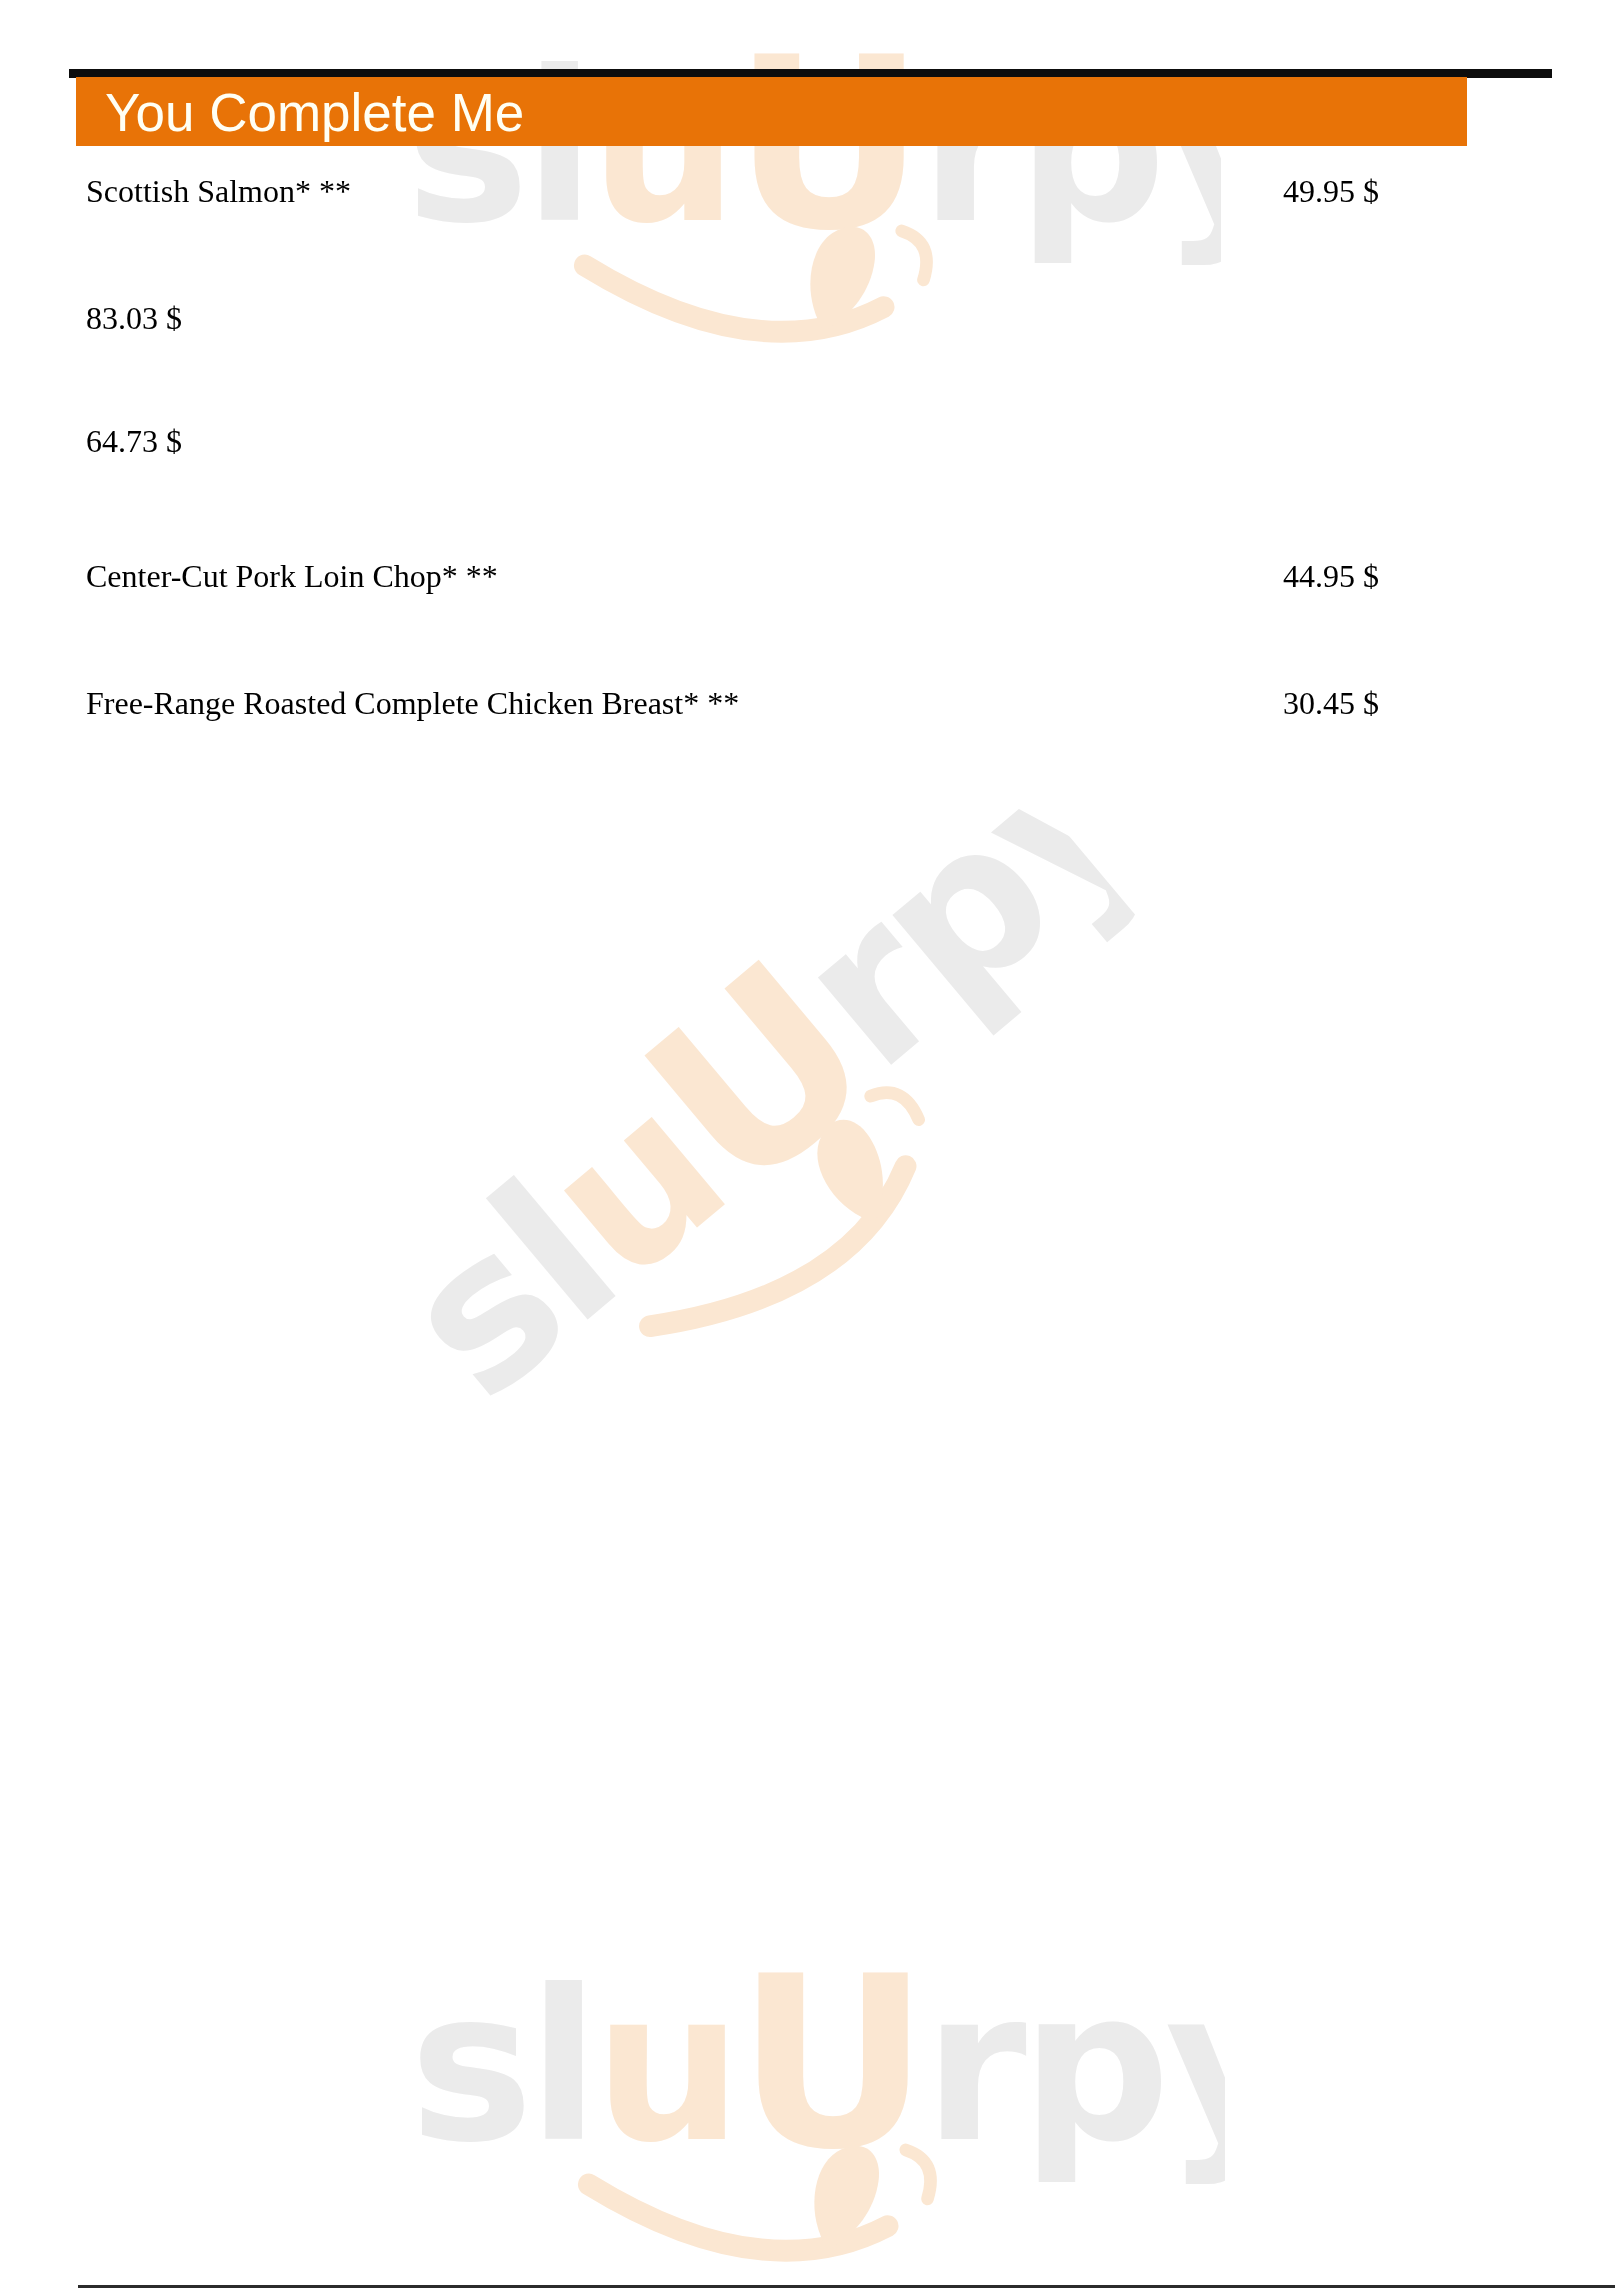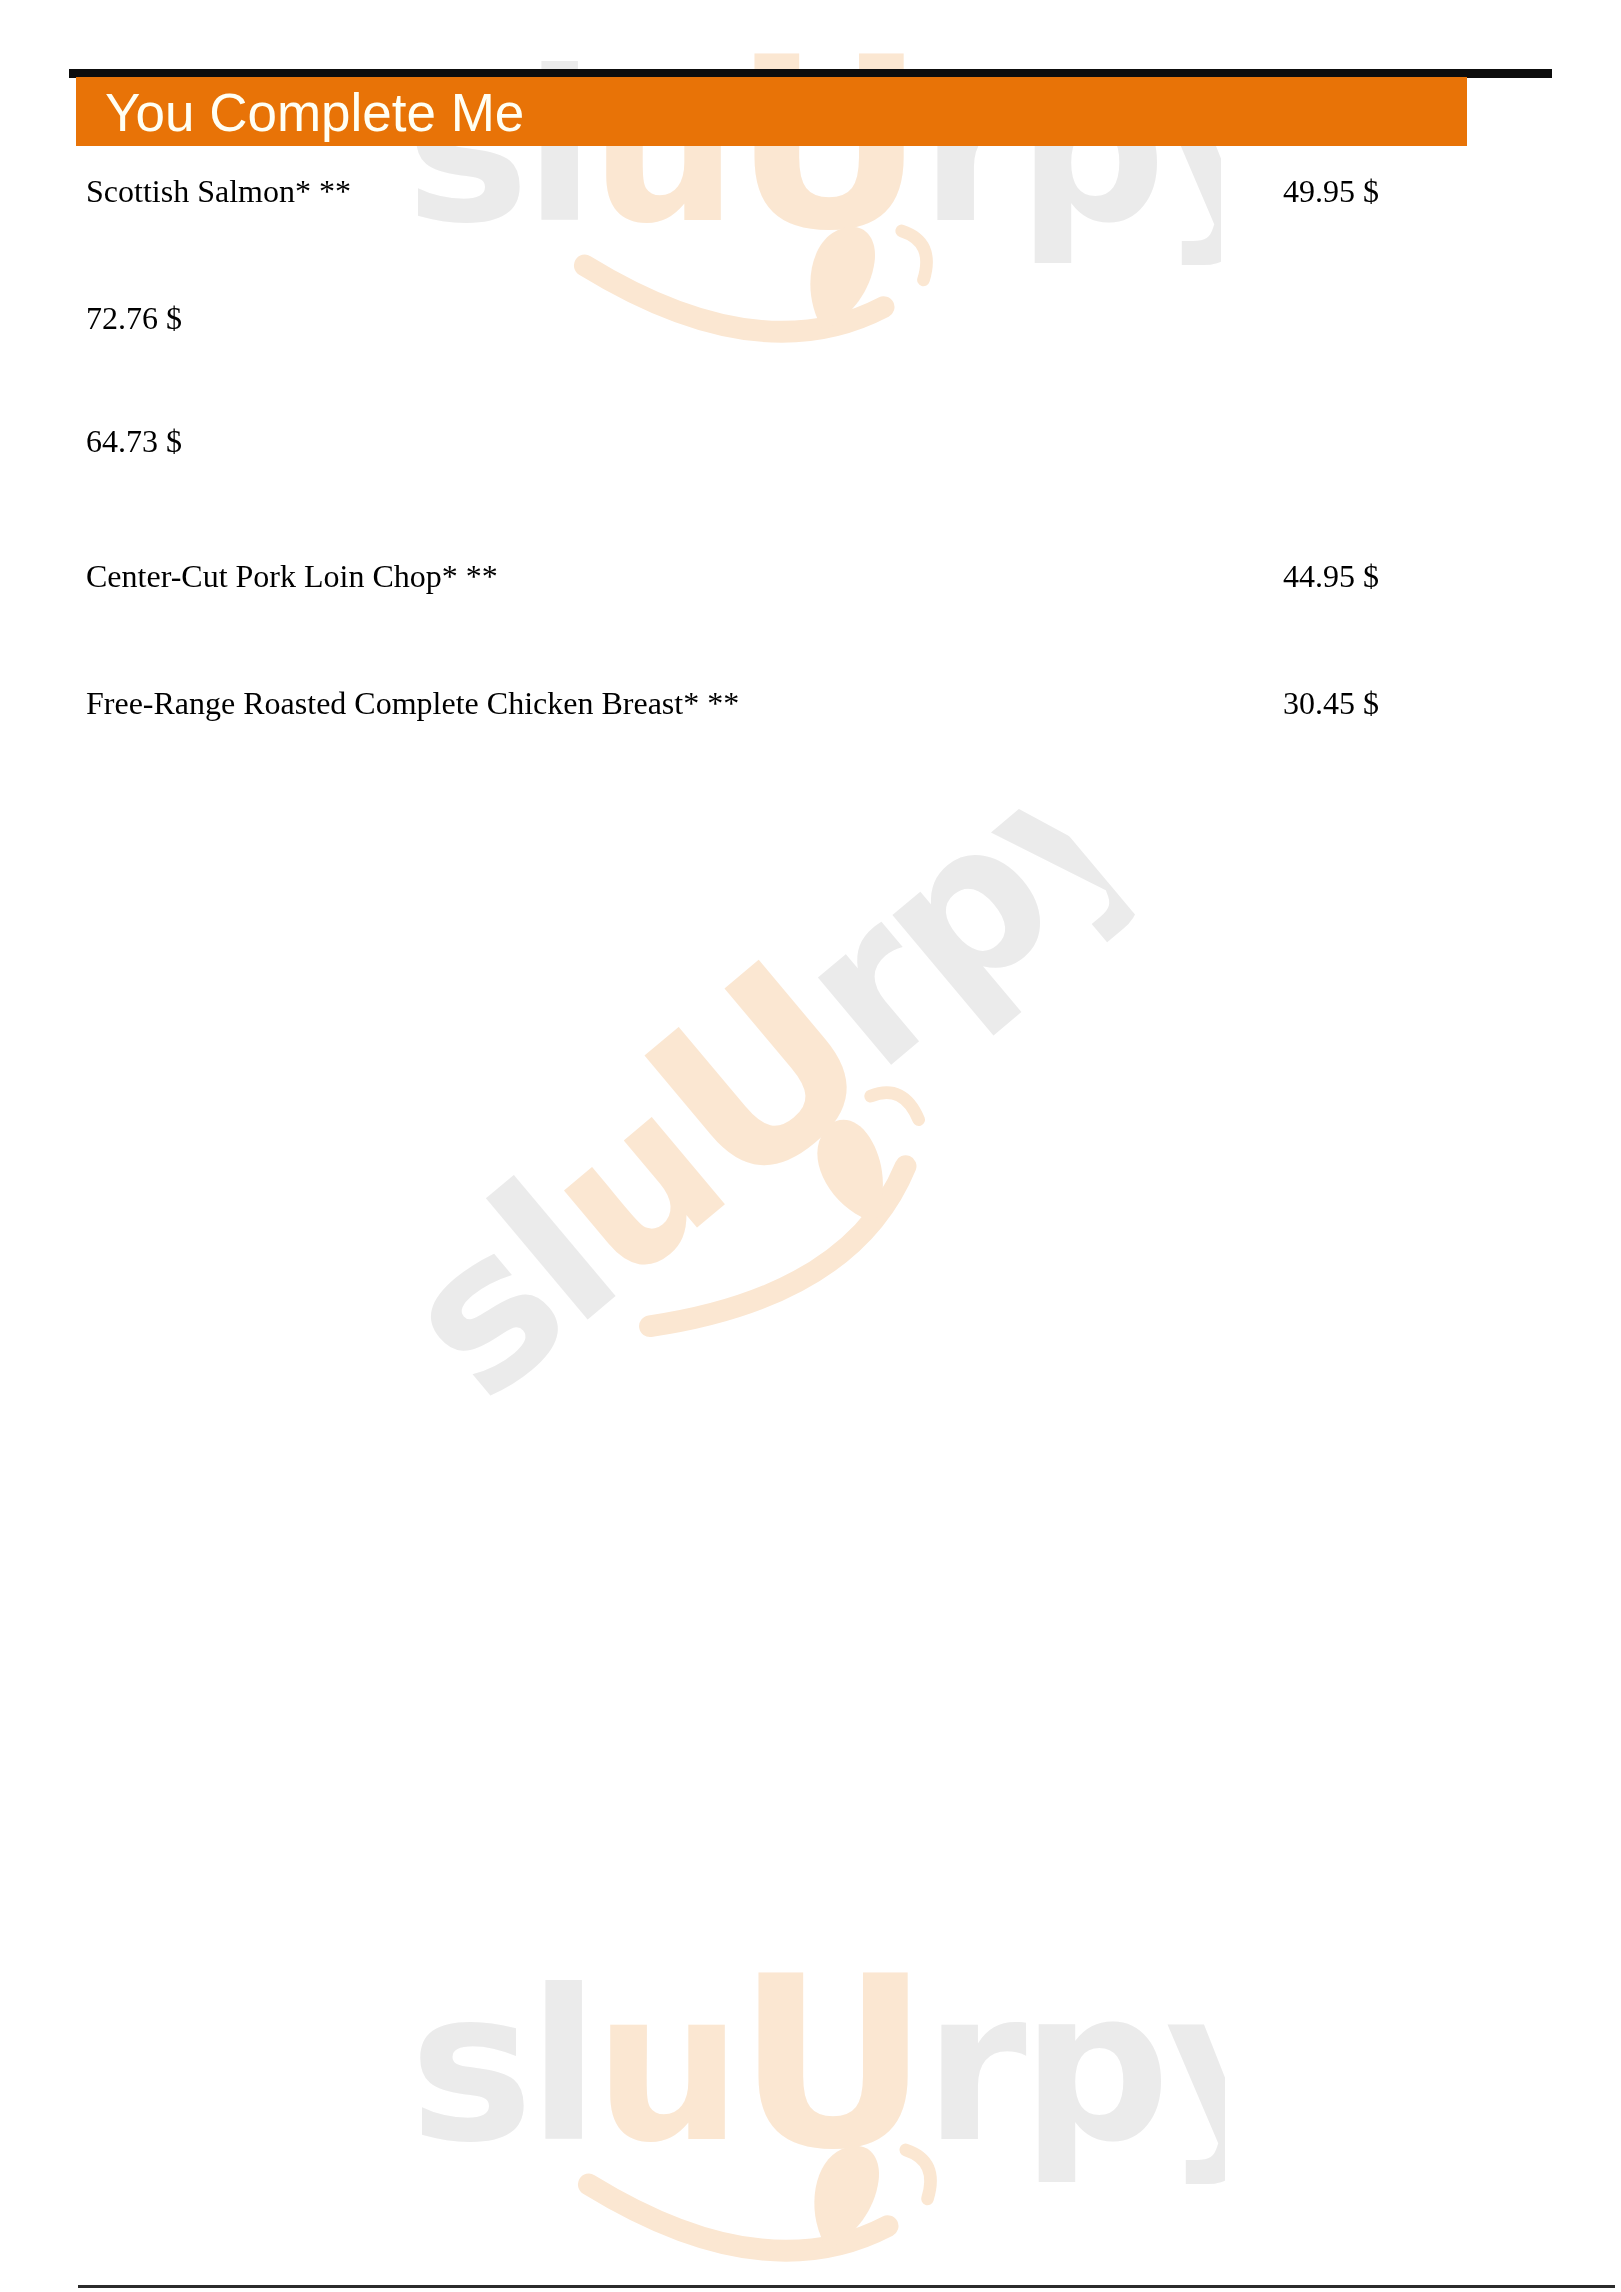--- a/index.html
+++ b/index.html
@@ -49,21 +49,21 @@
 <div class="top-black-bar"></div>
 <div class="section-bar">
   <div class="title">You Complete Me</div>
 </div>
 
 <div class="menu-row row-0">
   <span class="dish">Scottish Salmon* **</span>
   <span class="price">49.95 $</span>
 </div>
 <div class="menu-row row-1">
-  <span class="price">72.76 $</span>
+  <span class="price">83.03 $</span>
 </div>
 <div class="menu-row row-2">
   <span class="price">64.73 $</span>
 </div>
 <div class="menu-row row-3">
   <span class="dish">Center-Cut Pork Loin Chop* **</span>
   <span class="price">44.95 $</span>
 </div>
 <div class="menu-row row-4">
   <span class="dish">Free-Range Roasted Complete Chicken Breast* **</span>

